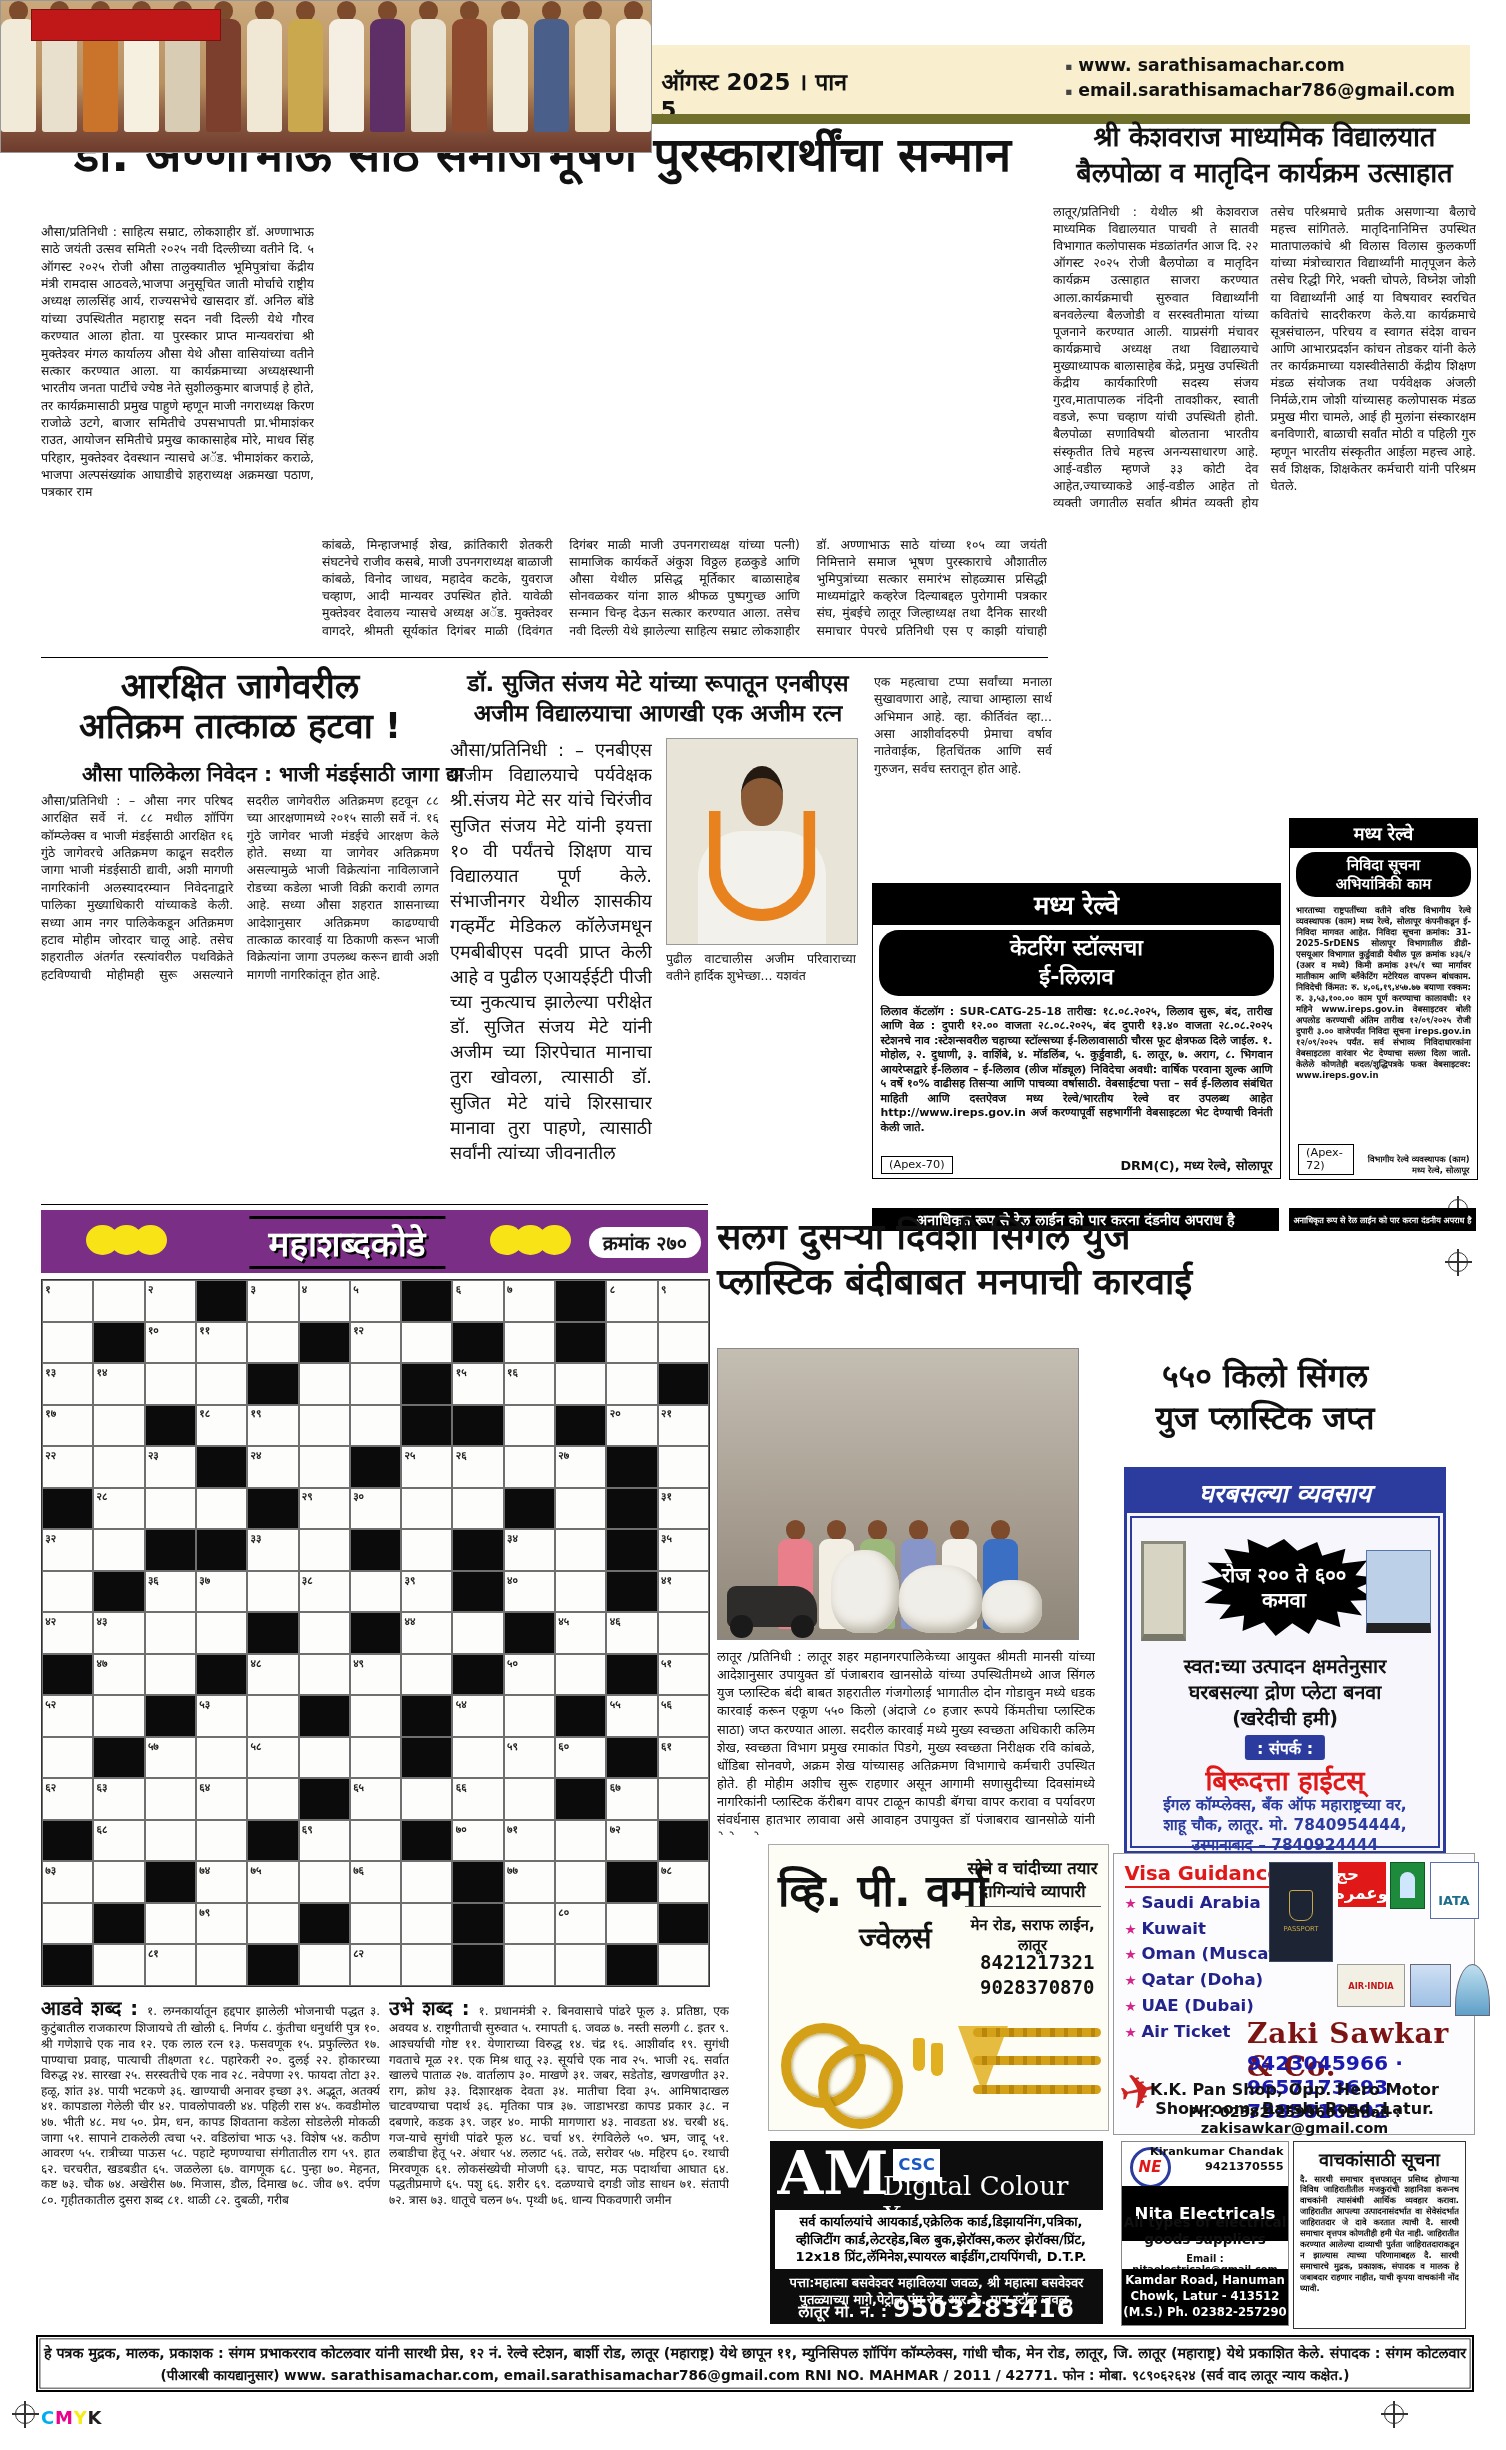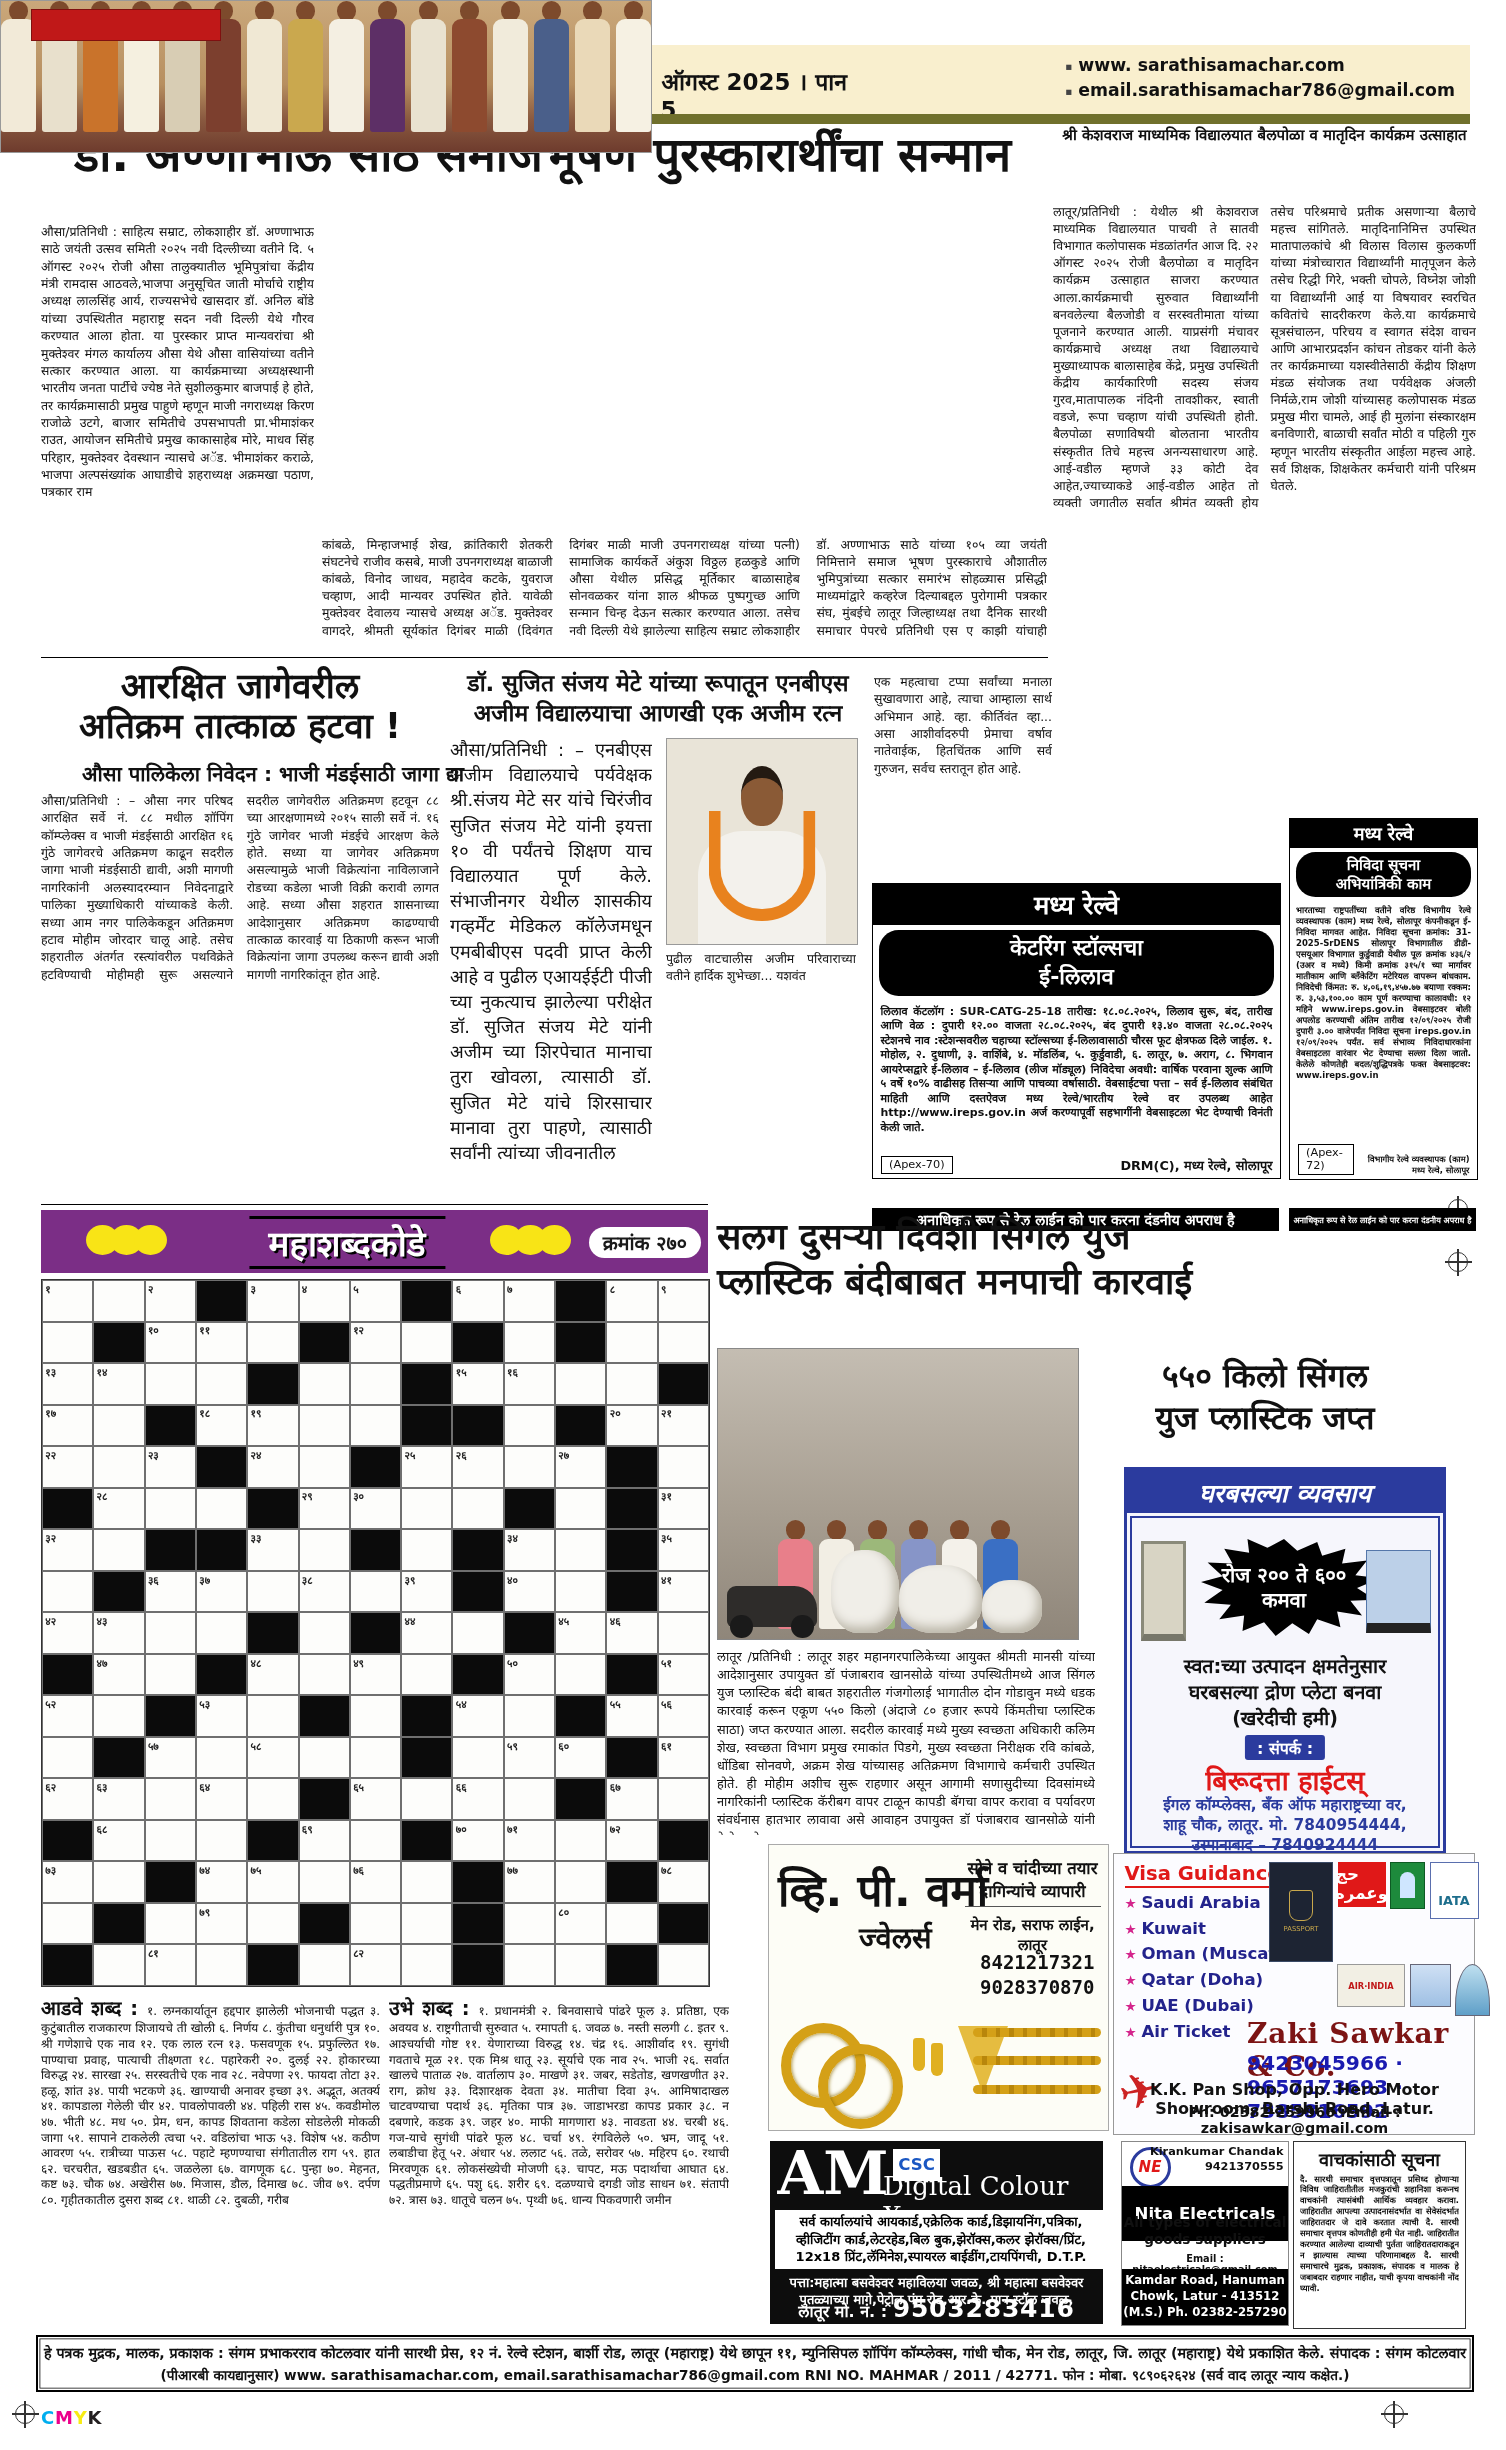--- a/index.html
+++ b/index.html
@@ -24,21 +24,21 @@
   #tagline{position:absolute;left:280px;top:44px;font-size:14.3px;font-weight:bold;color:#222;}
   #dateline{position:absolute;left:444px;top:19.6px;width:377px;text-align:center;font-size:23px;font-weight:800;}
   #contacts{position:absolute;right:15px;top:7.5px;text-align:left;font-size:17.3px;font-weight:600;line-height:1.5;}
   #contacts .sq{font-size:10.5px;vertical-align:1.5px;color:#444;}
   #oliveband{left:36px;top:114px;width:1434px;height:9.8px;background:#70702c;}
 
   
   #main-headline{left:41px;top:130px;width:1003px;height:81px;font-size:47px;font-weight:800;
                  text-align:center;line-height:1.05;}
   .headline2{font-weight:800;text-align:center;}
-  #kesh-head{left:1053px;top:125px;width:423px;height:78px;font-size:15px;line-height:1.35;}
+  #kesh-head{left:1053px;top:119px;width:423px;height:78px;font-size:27px;line-height:1.35;}
   #kesh-body{left:1053px;top:203px;width:423px;height:610px;font-size:12.4px;line-height:1.38;
              column-count:2;column-gap:12px;}
   #main-col1{left:41px;top:223px;width:273px;height:426px;font-size:12.4px;line-height:1.4;}
   #caption{left:322px;top:536px;width:725px;height:117px;font-size:12.4px;line-height:1.38;
            column-count:3;column-gap:16.6px;}
   #divider1{left:41px;top:657px;width:1007px;border-top:1.5px solid #000;height:0;}
 
   #atikram-head{left:41px;top:666px;width:398px;font-size:35px;line-height:1.15;}
   #atikram-sub{left:41px;top:759px;width:398px;font-size:20.3px;font-weight:800;text-align:center;margin-left:33px;}
   #atikram-body{left:41px;top:792px;width:398px;height:377px;font-size:12.4px;line-height:1.4;

